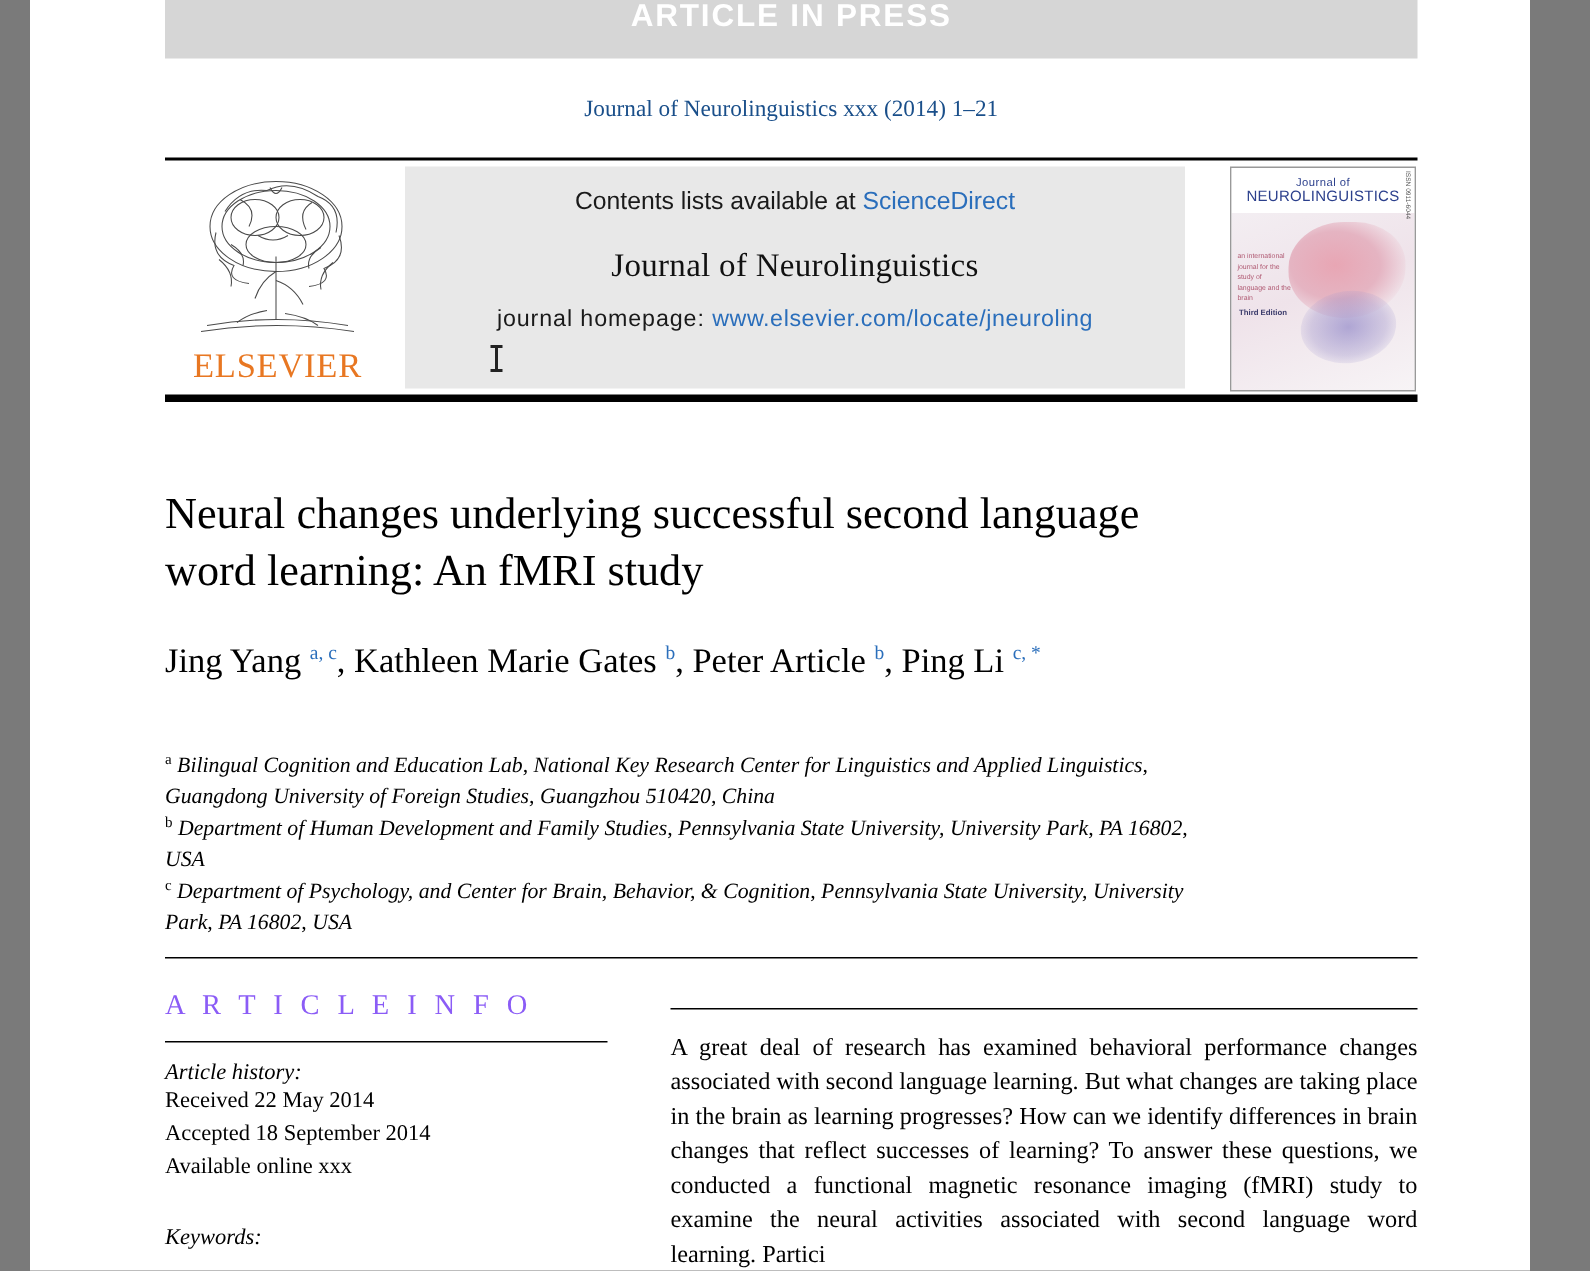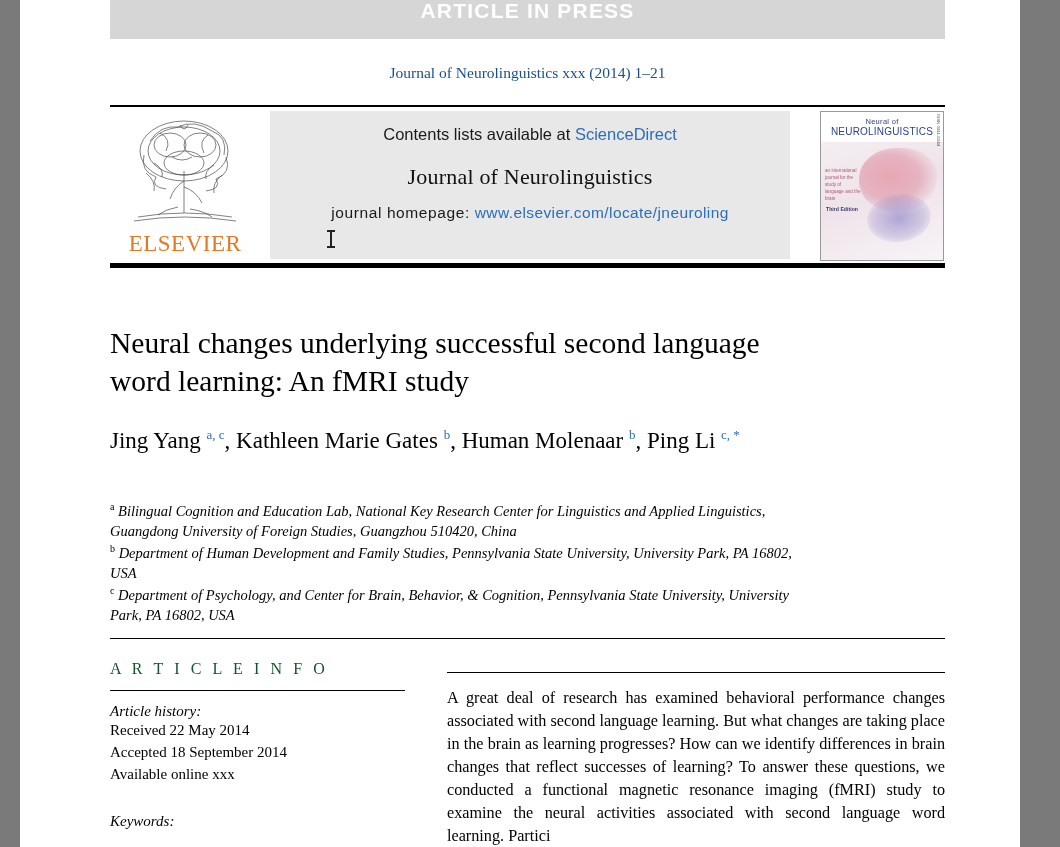--- a/index.html
+++ b/index.html
@@ -238,23 +238,23 @@
     width: 295px;
   }
   .col-right {
     position: absolute;
     left: 427px;
     top: 660px;
     width: 498px;
   }
   .sec-head {
     font-family: "Liberation Serif", serif;
-    font-size: 16px;
+    font-size: 19px;
     letter-spacing: 3.6px;
-    color: #14532d;
+    color: #8b5cf6;
   }
   .col-rule {
     height: 1px;
     background: #000;
     margin-top: 12px;
   }
   .hist-title {
     font-family: "Liberation Serif", serif;
     font-style: italic;
     font-size: 15px;
@@ -347,41 +347,41 @@
         <span>Contents lists available at </span><span class="sd">ScienceDirect</span>
       </div>
       <div class="journal-title-big">Journal of Neurolinguistics</div>
       <div class="homepage-line">
         <span>journal homepage: </span><span class="url">www.elsevier.com/locate/jneuroling</span>
       </div>
     </div>
 
     <div class="cover-thumb">
       <div class="cover-top">
-        <div class="cover-j1">Neural of</div>
+        <div class="cover-j1">Journal of</div>
         <div class="cover-j2">NEUROLINGUISTICS</div>
       </div>
       <div class="cover-body">
         <div class="cover-blob"></div>
         <div class="cover-wing"></div>
         <div class="cover-txt">an international journal for the study of language and the brain</div>
         <div class="cover-txt2">Third Edition</div>
       </div>
       <div class="cover-side">ISSN 0911-6044</div>
     </div>
 
     <div class="masthead-rule-bottom"></div>
   </div>
 
   <div class="cursor"></div>
 
   <div class="title">Neural changes underlying successful second language word learning: An fMRI study</div>
 
   <div class="authors">
-    <span><span>Jing Yang</span> <sup>a, c</sup><span>, </span></span><span><span>Kathleen Marie Gates</span> <sup>b</sup><span>, </span></span><span><span>Human Molenaar</span> <sup>b</sup><span>, </span></span><span><span>Ping Li</span> <sup>c, *</sup></span>
+    <span><span>Jing Yang</span> <sup>a, c</sup><span>, </span></span><span><span>Kathleen Marie Gates</span> <sup>b</sup><span>, </span></span><span><span>Peter Article</span> <sup>b</sup><span>, </span></span><span><span>Ping Li</span> <sup>c, *</sup></span>
   </div>
 
   <div class="affiliations">
     <div class="aff-row"><sup>a</sup> <span>Bilingual Cognition and Education Lab, National Key Research Center for Linguistics and Applied Linguistics, Guangdong University of Foreign Studies, Guangzhou 510420, China</span></div>
     <div class="aff-row"><sup>b</sup> <span>Department of Human Development and Family Studies, Pennsylvania State University, University Park, PA 16802, USA</span></div>
     <div class="aff-row"><sup>c</sup> <span>Department of Psychology, and Center for Brain, Behavior, &amp; Cognition, Pennsylvania State University, University Park, PA 16802, USA</span></div>
   </div>
 
   <div class="rule-wide"></div>
 

